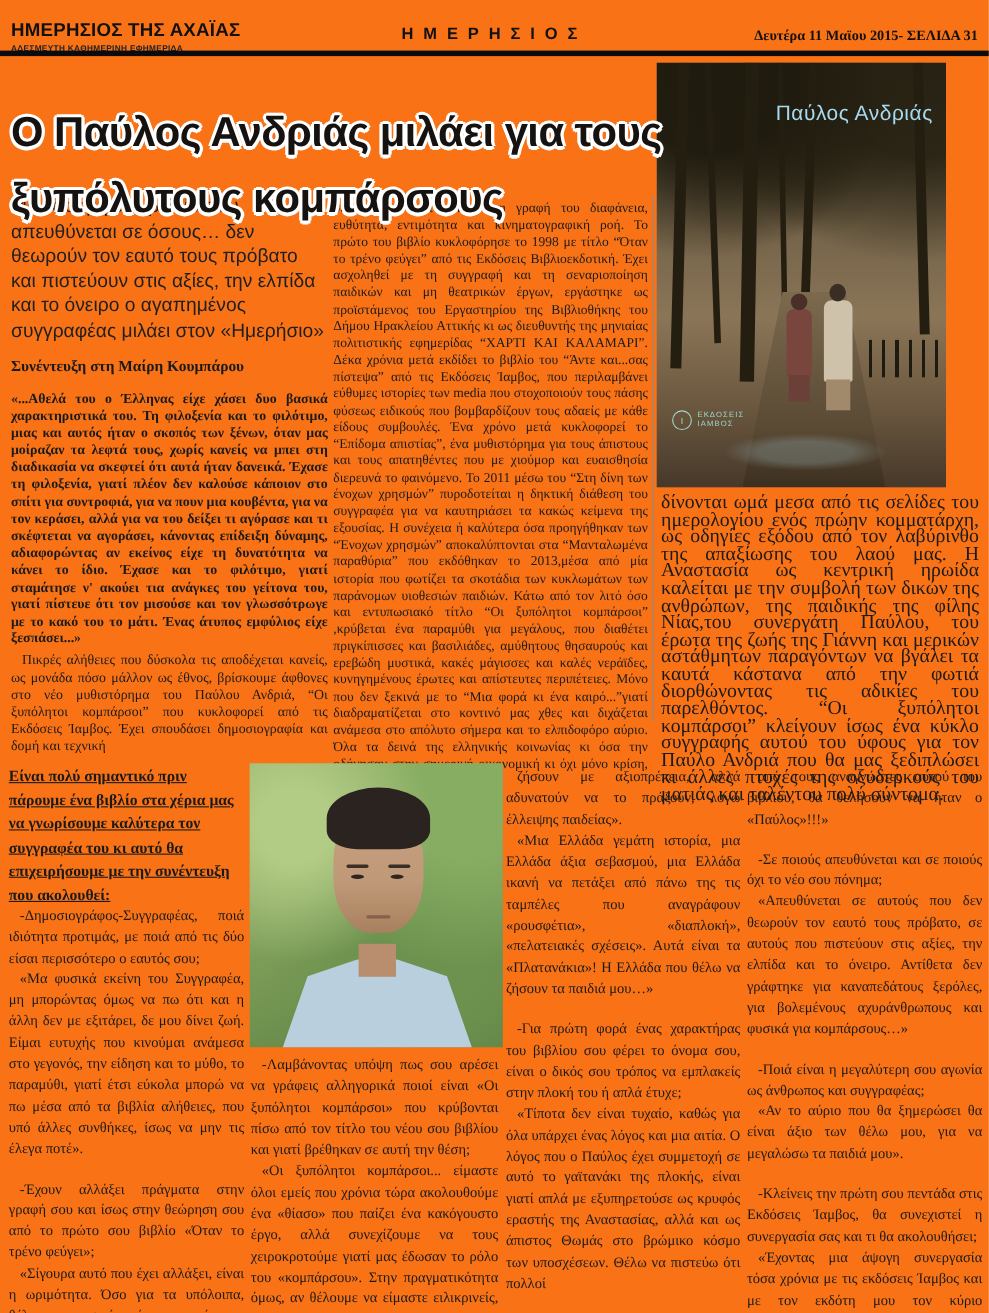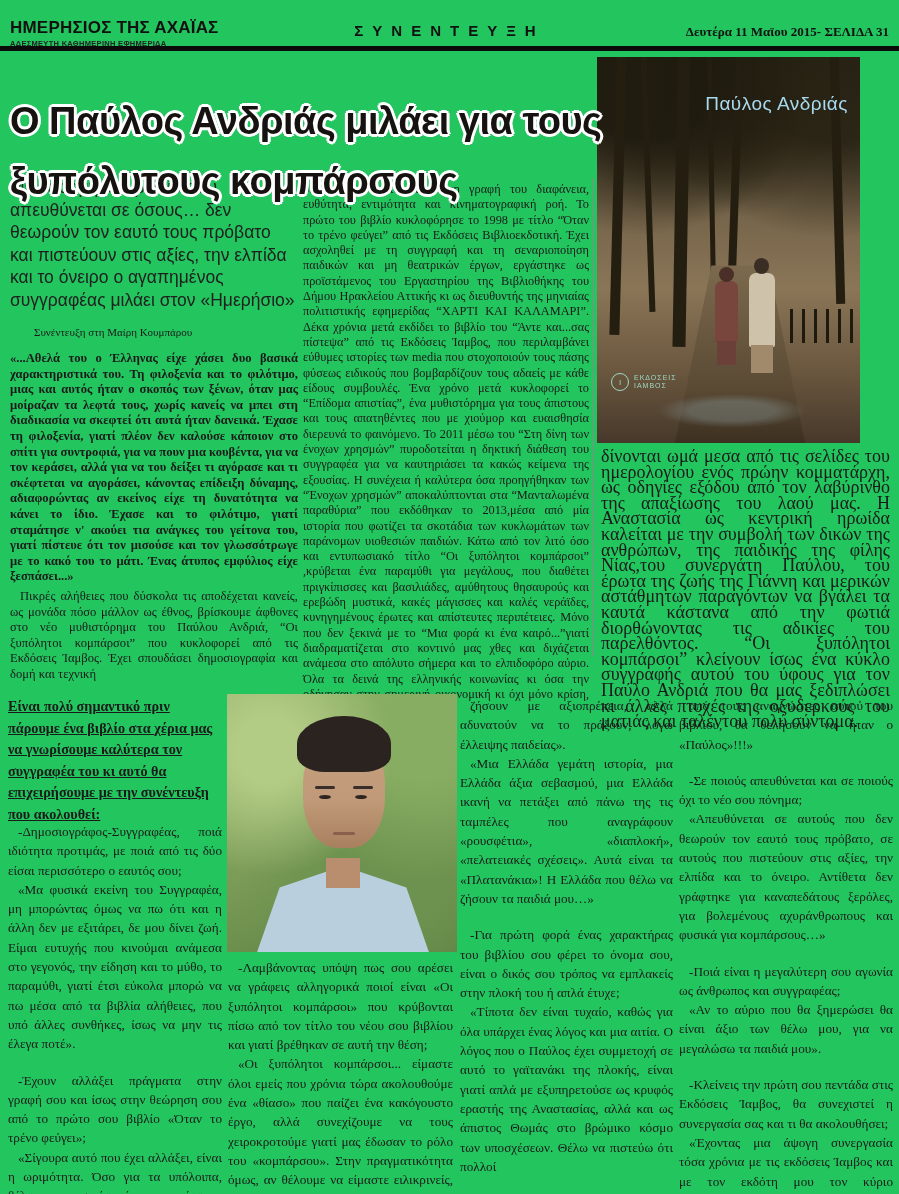--- a/index.html
+++ b/index.html
@@ -1,16 +1,16 @@
 <!DOCTYPE html>
 <html><head>
 <meta charset="utf-8">
 <style>
   html,body{margin:0;padding:0;background:#fff;}
-  #page{position:relative;width:899px;height:1194px;background:#22c55e;overflow:hidden;
+  #page{position:relative;width:899px;height:1194px;background:#f97316;overflow:hidden;
         font-family:"Liberation Serif",serif;color:#1a1a1a;}
 
   
   .masthead{position:absolute;left:0;top:0;width:899px;height:46px;}
   .mast-left{position:absolute;left:10px;top:18px;font-family:"Liberation Sans",sans-serif;}
   .mast-title{font-size:17px;font-weight:bold;letter-spacing:.2px;color:#111;}
   .mast-sub{font-size:7.5px;font-weight:bold;color:#222;margin-top:1px;letter-spacing:.3px;}
   .mast-center{position:absolute;left:0;right:0;top:22px;text-align:center;
                font-family:"Liberation Sans",sans-serif;font-size:15px;font-weight:bold;
                letter-spacing:9px;color:#111;}
@@ -22,21 +22,21 @@
   .headline{position:absolute;left:10px;top:66px;width:680px;z-index:3;
             font-family:"Liberation Sans",sans-serif;font-weight:bold;
             font-size:38px;line-height:60px;color:#151210;letter-spacing:-.5px;
             text-shadow:2px 2px 0 #fff,-2px -2px 0 #fff,2px -2px 0 #fff,-2px 2px 0 #fff,
                         3px 0 0 #fff,-3px 0 0 #fff,0 3px 0 #fff,0 -3px 0 #fff;}
 
   
   .col1{position:absolute;left:10px;top:176px;width:288px;}
   .lead{font-family:"Liberation Sans",sans-serif;font-size:17.5px;line-height:22.5px;
         color:#1f1f1f;margin-bottom:15px;}
-  .byline{font-size:11px;font-weight:normal;margin-bottom:13px;margin-left:24px;}
+  .byline{font-size:14px;font-weight:bold;margin-bottom:13px;}
   .p-bold{font-size:12.6px;line-height:15.6px;font-weight:bold;text-align:justify;margin:0 0 4px 0;}
   .p-norm{font-size:12.6px;line-height:15.6px;text-align:justify;margin:0;text-indent:10px;}
 
   .col2{position:absolute;left:303px;top:182px;width:286px;
         font-size:12.3px;line-height:15.3px;text-align:justify;}
   .vrule{position:absolute;left:593px;top:178px;width:1px;height:478px;background:#8a8a8a;}
   .col3{position:absolute;left:601px;top:449px;width:289px;
         font-size:18px;line-height:15.6px;text-align:justify;}
 
   
@@ -115,21 +115,21 @@
 </head>
 <body>
 
 <div id="page" class="noselect">
 
   <div class="masthead">
     <div class="mast-left">
       <div class="mast-title">ΗΜΕΡΗΣΙΟΣ ΤΗΣ ΑΧΑΪΑΣ</div>
       <div class="mast-sub">ΑΔΕΣΜΕΥΤΗ ΚΑΘΗΜΕΡΙΝΗ ΕΦΗΜΕΡΙΔΑ</div>
     </div>
-    <div class="mast-center">ΣΥΝΕΝΤΕΥΞΗ</div>
+    <div class="mast-center">ΗΜΕΡΗΣΙΟΣ</div>
     <div class="mast-right">Δευτέρα 11 Μαϊου 2015- ΣΕΛΙΔΑ 31</div>
     <div class="mast-rule"></div>
   </div>
 
   <h1 class="headline">Ο Παύλος Ανδριάς μιλάει για τους ξυπόλυτους κομπάρσους</h1>
 
   <div class="cover">
     <div class="trunk t1"></div>
     <div class="trunk t2"></div>
     <div class="trunk t3"></div>

